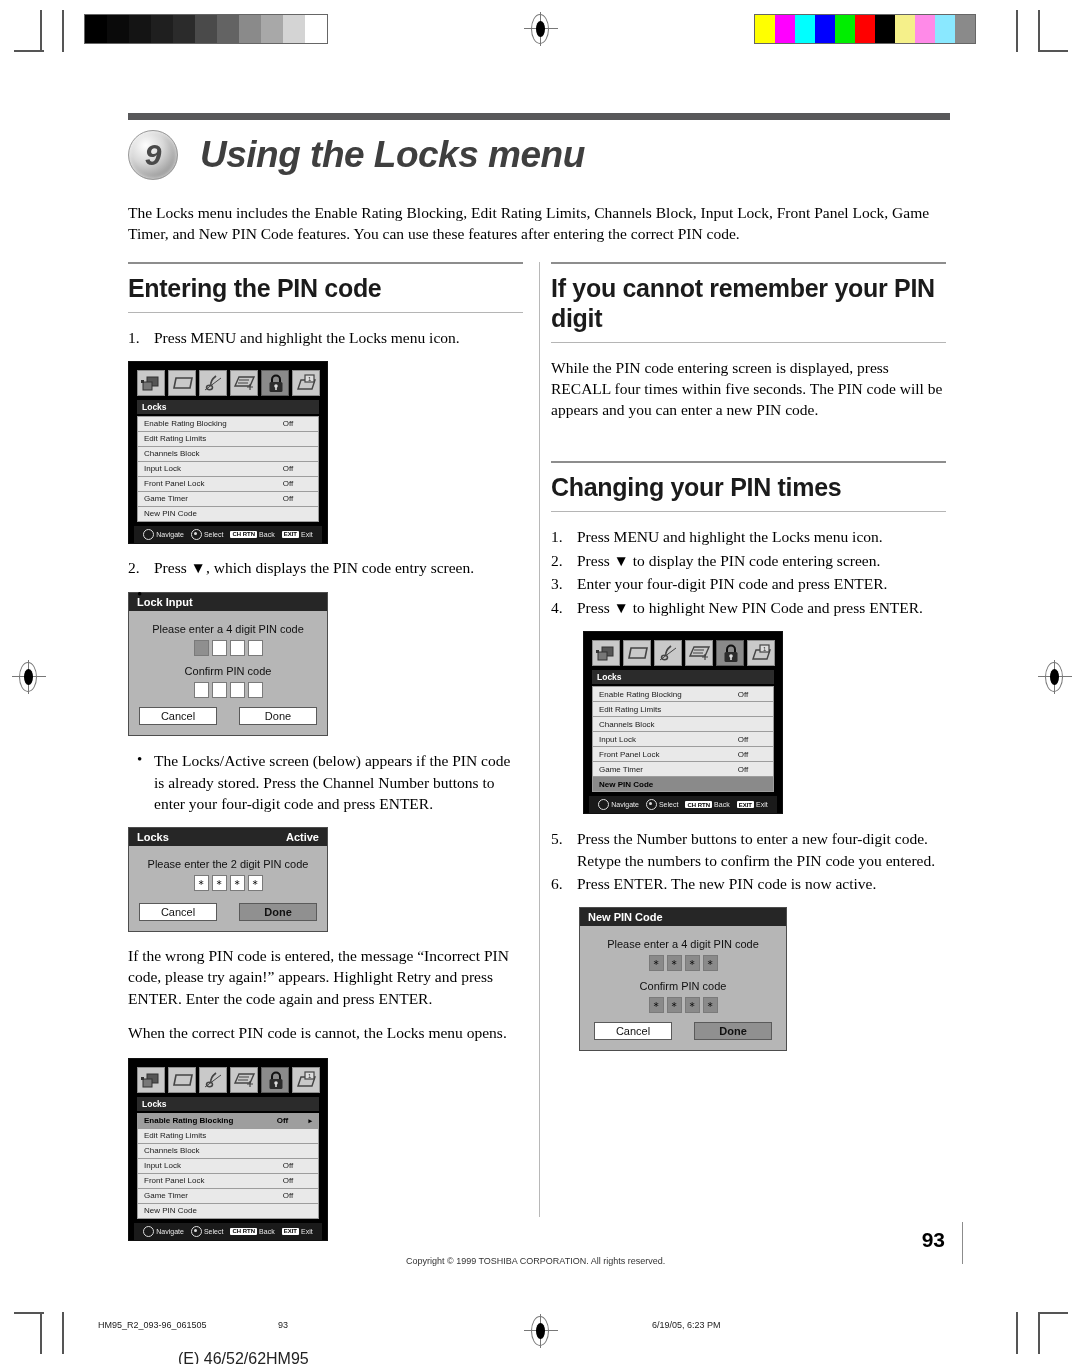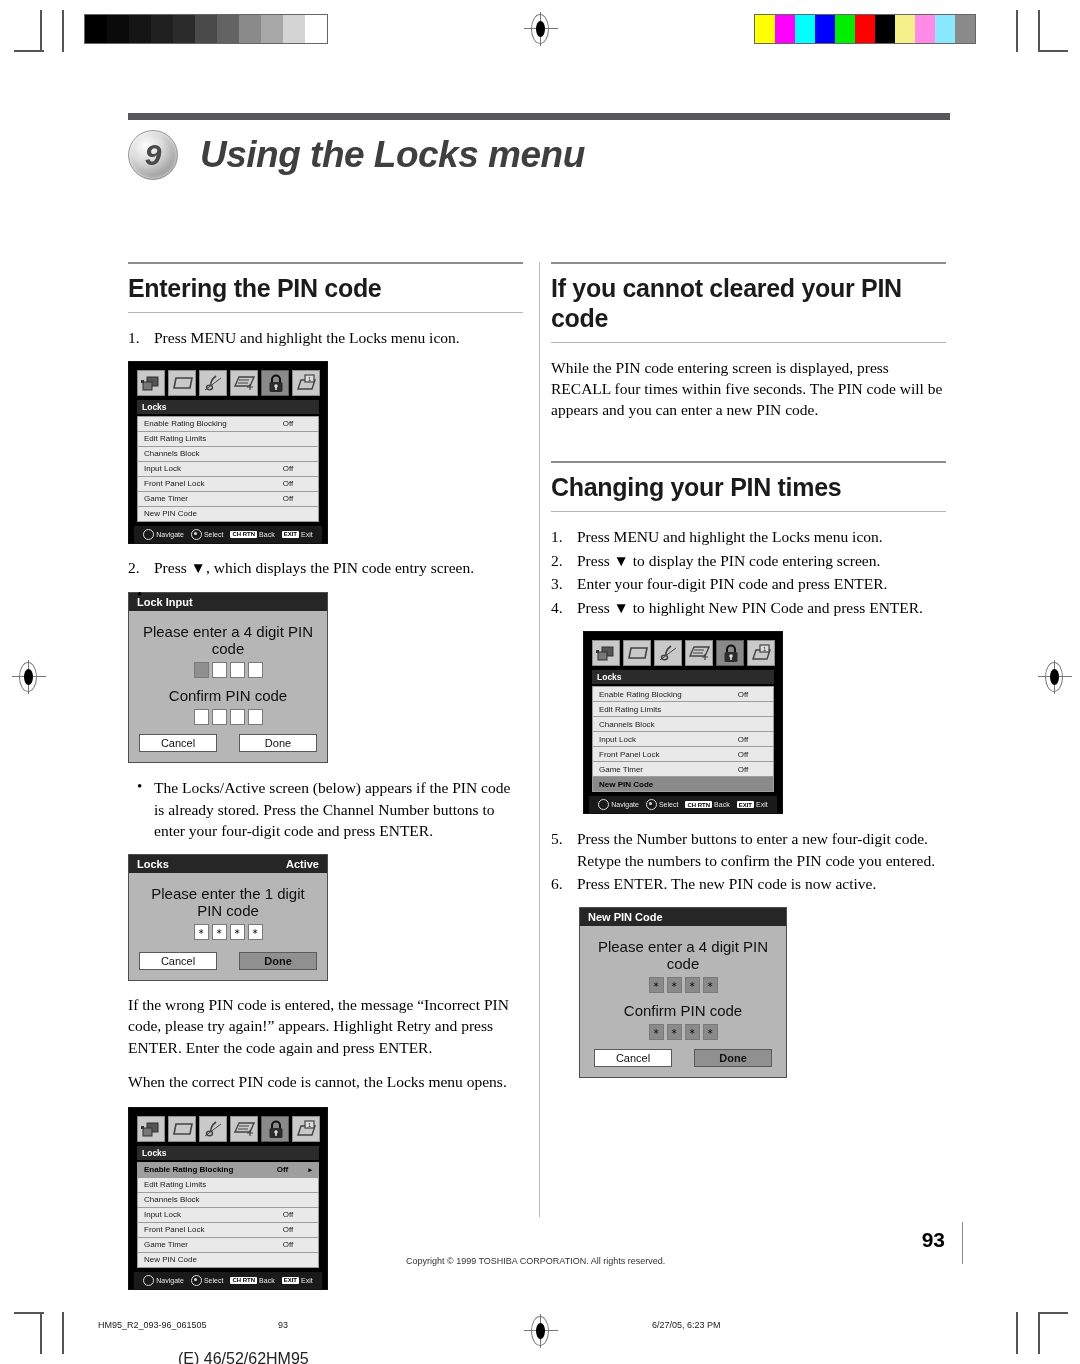--- a/index.html
+++ b/index.html
@@ -116,21 +116,21 @@
   .dlg{
     background:#b6b6b6;border:1px solid #4d4d4d;
     font-family:"Liberation Sans", sans-serif;box-sizing:border-box;
   }
   .dlg-title{
     background:#262626;color:#fff;font-size:11px;font-weight:bold;
     padding:3px 8px;display:flex;justify-content:space-between;
   }
   .dlg-title .right{font-weight:bold;}
   .dlg-body{padding:12px 10px 10px 10px;text-align:center;}
-  .dlg-label{font-size:15px;color:#101010;margin-bottom:5px;}
+  .dlg-label{font-size:11px;color:#101010;margin-bottom:5px;}
   .boxes{display:flex;justify-content:center;gap:3px;margin-bottom:9px;}
   .pinbox{width:15px;height:16px;background:#fff;border:1px solid #7a7a7a;box-sizing:border-box;}
   .pinbox.cur{background:#8f8f8f;}
   .pinbox.dark{background:#8a8a8a;}
   .pinbox.star{display:flex;align-items:center;justify-content:center;font-size:8px;color:#111;line-height:1;}
   .dlg-btns{display:flex;justify-content:center;gap:22px;margin-top:8px;}
   .btn{
     background:#fff;border:1px solid #5a5a5a;font-size:11px;color:#111;
     padding:2px 0;width:78px;text-align:center;box-sizing:border-box;
   }
@@ -231,20 +231,21 @@
 
 <div class="page">
 
   <div class="rule-top"></div>
 
   <div class="chapter">
     <div class="chapnum">9</div>
     <div class="chaptitle">Using the Locks menu</div>
   </div>
 
+  <div class="intro">The Locks menu includes the Enable Rating Blocking, Edit Rating Limits, Channels Block, Input Lock, Front Panel Lock, Game Timer, and New PIN Code features. You can use these features after entering the correct PIN code.</div>
 
   <div class="coldiv"></div>
 
   <div class="col col-left">
 
     <h2 class="sec">Entering the PIN code</h2>
 
     <ul class="steps">
       <li>
         <span class="num">1.</span>
@@ -397,21 +398,21 @@
       </li>
     </ul>
 
     <div class="capwrap" style="margin-top:12px;">
       <div class="dlg" style="width:200px;">
         <div class="dlg-title">
           <span>Locks</span>
           <span class="right">Active</span>
         </div>
         <div class="dlg-body">
-          <div class="dlg-label">Please enter the 1 digit PIN code</div>
+          <div class="dlg-label">Please enter the 2 digit PIN code</div>
           <div class="boxes">
             <span class="pinbox star">∗</span>
             <span class="pinbox star">∗</span>
             <span class="pinbox star">∗</span>
             <span class="pinbox star">∗</span>
           </div>
           <div class="dlg-btns" style="margin-top:12px;">
             <span class="btn">Cancel</span>
             <span class="btn hi">Done</span>
           </div>
@@ -519,21 +520,21 @@
               <span>Exit</span>
             </span>
         </div>
       </div>
     </div>
 
   </div>
 
   <div class="col col-right">
 
-    <h2 class="sec two">If you cannot cleared your PIN code</h2>
+    <h2 class="sec two">If you cannot remember your PIN digit</h2>
 
     <div class="body-txt">While the PIN code entering screen is displayed, press RECALL four times within five seconds. The PIN code will be appears and you can enter a new PIN code.</div>
 
     <h2 class="sec" style="margin-top:41px;">Changing your PIN times</h2>
 
     <ul class="steps">
       <li><span class="num">1.</span><span>Press MENU and highlight the Locks menu icon.</span></li>
       <li><span class="num">2.</span><span>Press ▼ to display the PIN code entering screen.</span></li>
       <li><span class="num">3.</span><span>Enter your four-digit PIN code and press ENTER.</span></li>
       <li><span class="num">4.</span><span>Press ▼ to highlight New PIN Code and press ENTER.</span></li>
@@ -670,16 +671,16 @@
     </div>
 
   </div>
 
   <div class="copyright">Copyright © 1999 TOSHIBA CORPORATION. All rights reserved.</div>
   <div class="pageno">93</div>
   <div class="pagerule"></div>
 
   <div class="prnrow prn-file">HM95_R2_093-96_061505</div>
   <div class="prnrow prn-page">93</div>
-  <div class="prnrow prn-date">6/27/05, 6:23 PM</div>
+  <div class="prnrow prn-date">6/19/05, 6:23 PM</div>
   <div class="modelline">(E) 46/52/62HM95</div>
 
 </div>
 
 </body></html>

